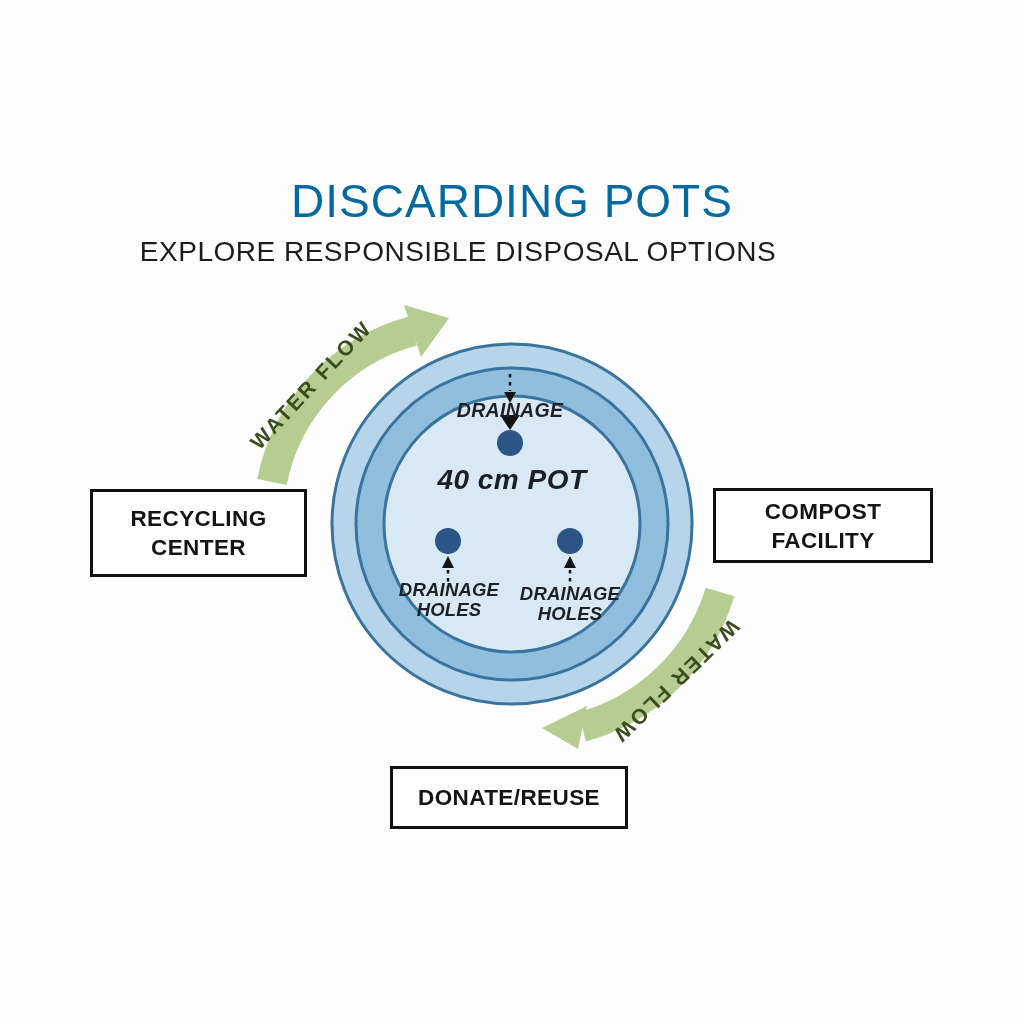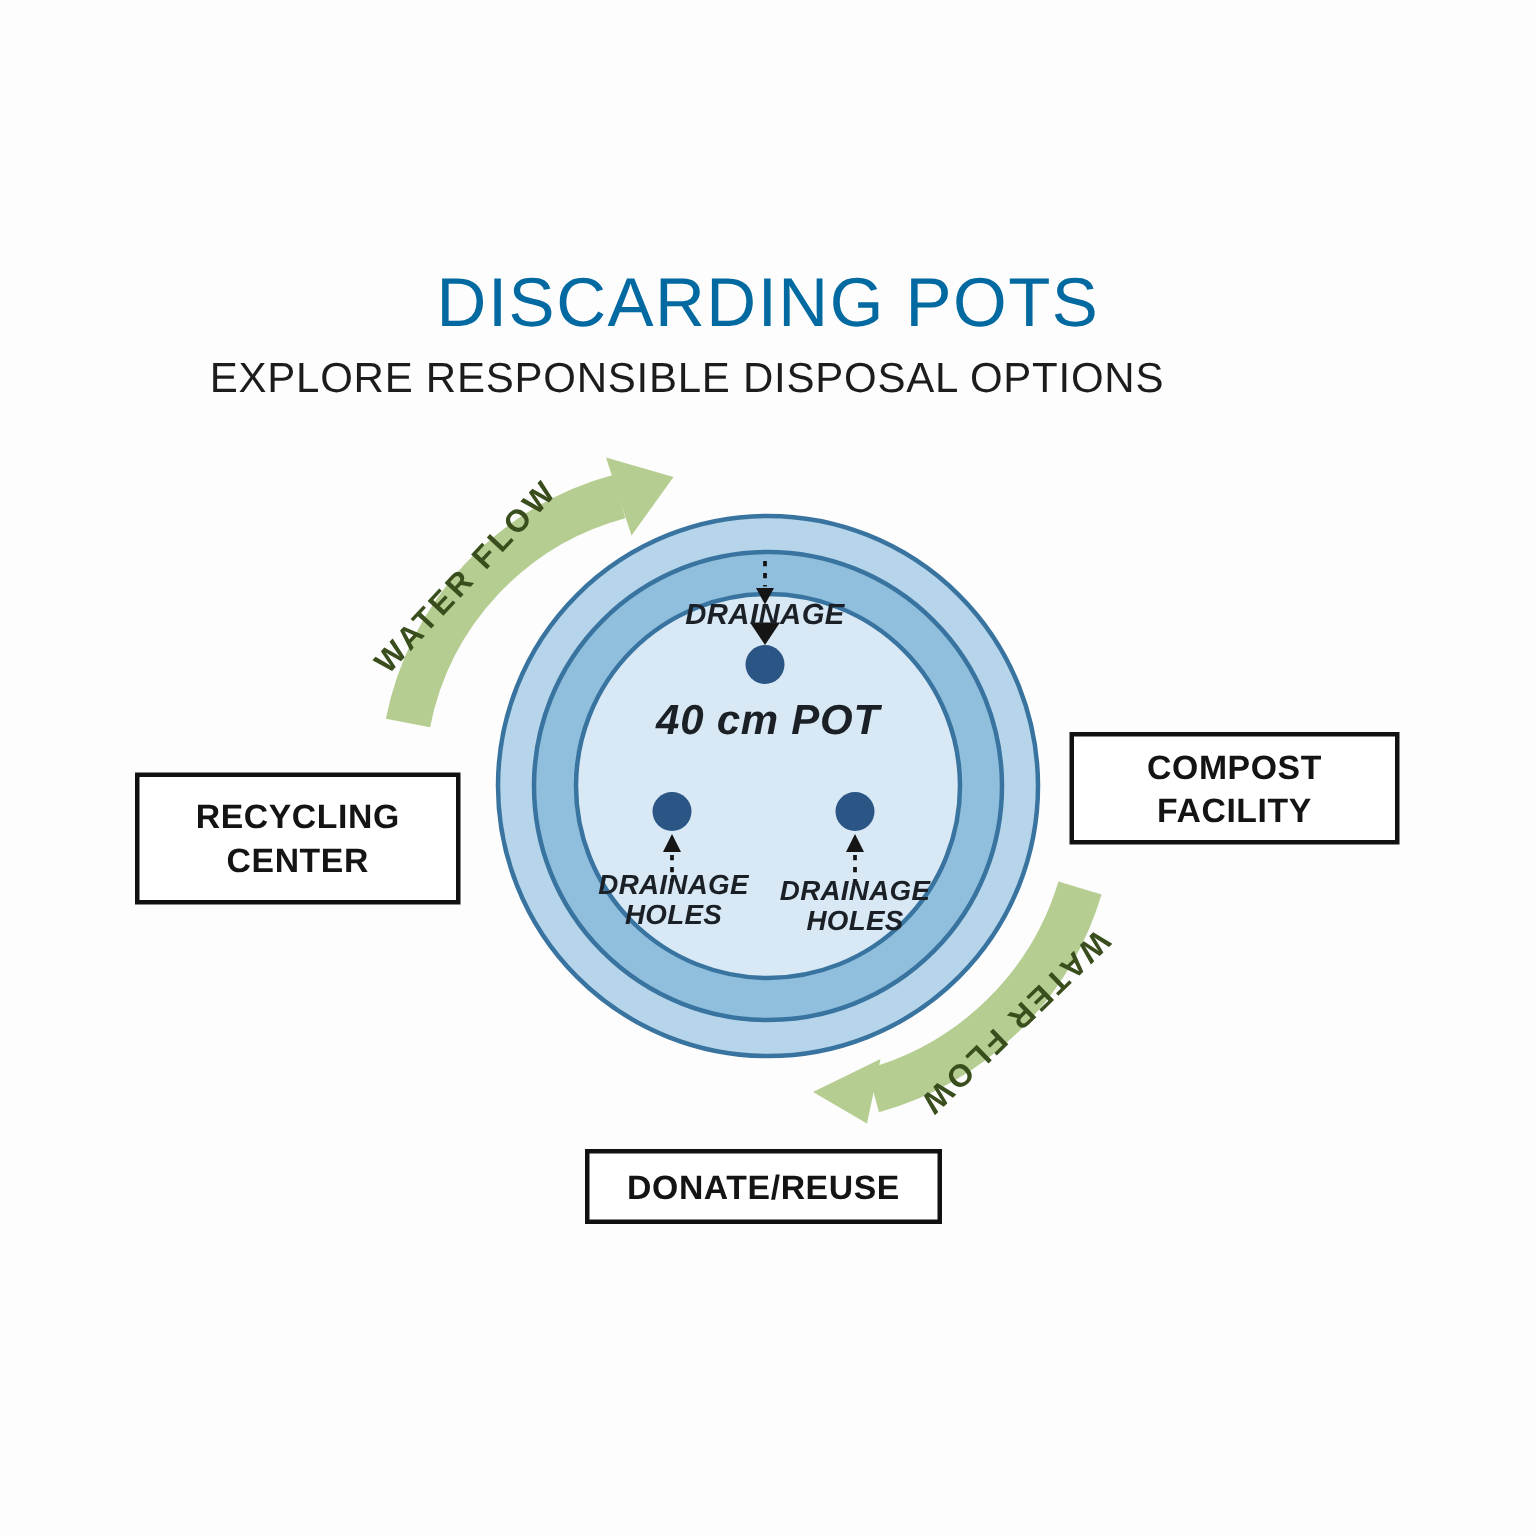--- a/index.html
+++ b/index.html
@@ -32,23 +32,23 @@
     line-height:19.5px;white-space:pre-line;text-align:center;
   }
   .dh-left{left:349px;top:580px;}
   .dh-right{left:470px;top:584px;}
   .node-box{
     border:3px solid #111111;background:#ffffff;box-sizing:border-box;
     display:flex;align-items:center;justify-content:center;text-align:center;
     font-size:22.5px;font-weight:bold;letter-spacing:0.4px;line-height:29px;
     white-space:pre-line;color:#141414;
   }
-  .node-recycling{left:90px;top:515px;width:217px;height:88px;}
+  .node-recycling{left:90px;top:489px;width:217px;height:88px;}
   .node-compost{left:713px;top:488px;width:220px;height:75px;}
-  .node-donate{left:390px;top:766px;width:238px;height:50px;}
+  .node-donate{left:390px;top:766px;width:238px;height:63px;}
 </style>
 </head>
 <body>
 
 <div class="stage">
 
   <div class="abs page-title">DISCARDING POTS</div>
   <div class="abs page-subtitle">EXPLORE RESPONSIBLE DISPOSAL OPTIONS</div>
 
   <svg class="diagram" width="1024" height="1024" viewBox="0 0 1024 1024">

